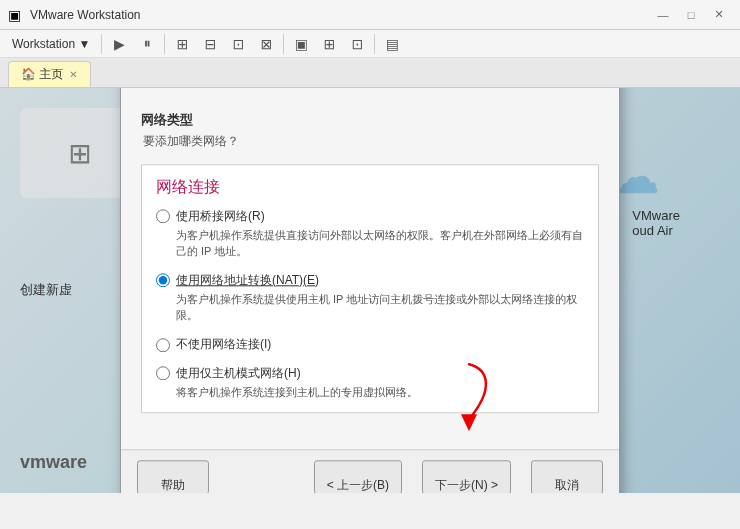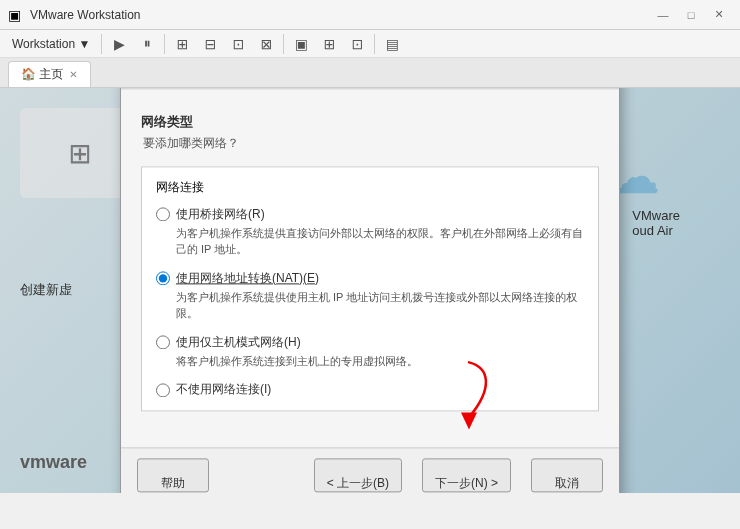--- a/index.html
+++ b/index.html
@@ -94,21 +94,21 @@
       height: 30px;
       background: #e8e8e8;
       border-bottom: 1px solid #ccc;
       display: flex;
       align-items: flex-end;
       padding-left: 8px;
     }
     .tab {
       height: 26px;
       padding: 0 12px;
-      background: #ffffff;
+      background: #fef9c3;
       border: 1px solid #ccc;
       border-bottom: none;
       border-radius: 4px 4px 0 0;
       display: flex;
       align-items: center;
       gap: 6px;
       font-size: 12px;
       color: #333;
       cursor: pointer;
     }
@@ -239,22 +239,22 @@
       padding-left: 2px;
     }
 
     .section-group {
       border: 1px solid #ccc;
       background: white;
       padding: 12px 14px;
       margin-bottom: 12px;
     }
     .section-group-label {
-      font-size: 12px;
-      color: #000000;
+      font-size: 16px;
+      color: #be185d;
       margin-bottom: 10px;
     }
 
     .radio-item {
       margin-bottom: 12px;
     }
     .radio-item:last-child { margin-bottom: 0; }
     .radio-row {
       display: flex;
       align-items: flex-start;
@@ -418,31 +418,31 @@
         </div>
 
         <div class="radio-item">
           <div class="radio-row">
             <input type="radio" class="radio-input" name="network" checked="" style="">
             <label class="radio-label selected">使用网络地址转换(NAT)(E)</label>
           </div>
           <div class="radio-desc">为客户机操作系统提供使用主机 IP 地址访问主机拨号连接或外部以太网络连接的权限。</div>
         </div>
 
+        <div class="radio-item no-network-radio">
+          <input type="radio" class="radio-input" name="network" style="">
+          <label class="radio-label">不使用网络连接(I)</label>
+        </div>
+
         <div class="radio-item">
           <div class="radio-row">
             <input type="radio" class="radio-input" name="network" style="">
             <label class="radio-label">使用仅主机模式网络(H)</label>
           </div>
           <div class="radio-desc">将客户机操作系统连接到主机上的专用虚拟网络。</div>
-        </div>
-
-        <div class="radio-item no-network-radio">
-          <input type="radio" class="radio-input" name="network" style="">
-          <label class="radio-label">不使用网络连接(I)</label>
         </div>
       </div>
     </div>
 
     <div class="arrow-annotation">
       <svg class="arrow-svg" viewBox="0 0 60 80" fill="none" xmlns="http://www.w3.org/2000/svg">
         <path d="M30 5 C 50 10, 55 30, 30 60" stroke="#e00" stroke-width="2.5" fill="none" stroke-linecap="round"></path>
         <polygon points="22,55 38,55 30,72" fill="#e00"></polygon>
       </svg>
     </div>

